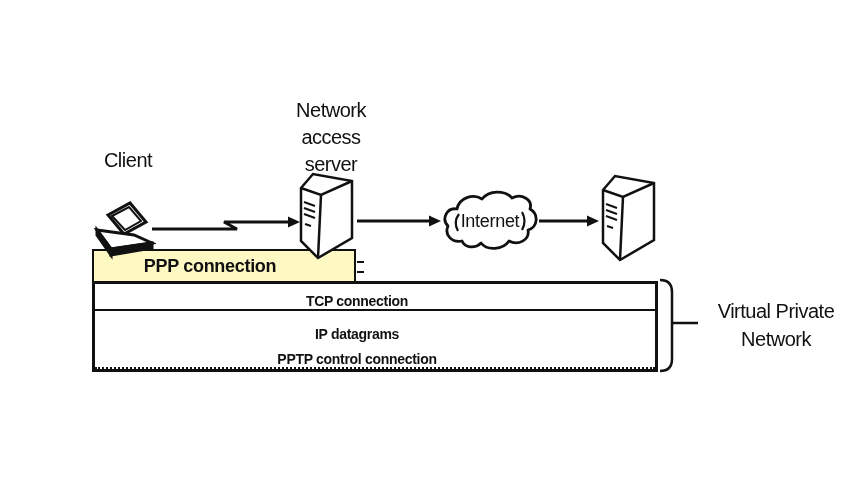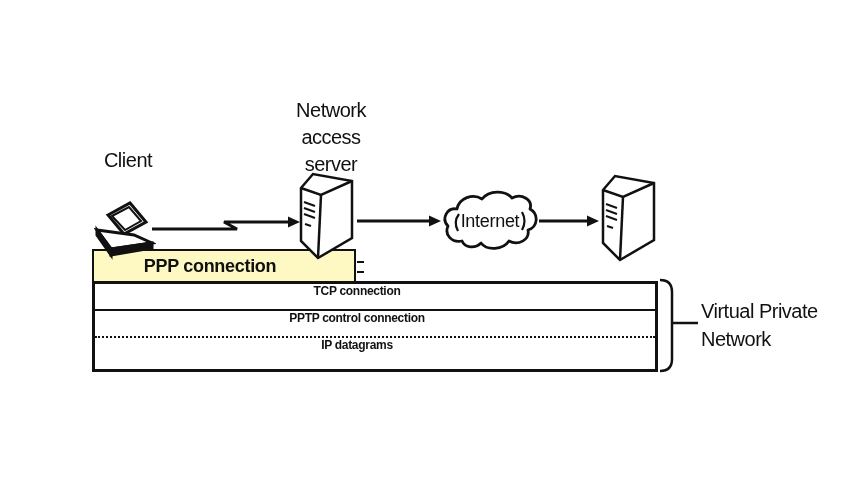--- a/index.html
+++ b/index.html
@@ -12,36 +12,36 @@
   .preline{white-space:pre-line;}
   .center{text-align:center;}
   svg{position:absolute;display:block;}
   .icon{z-index:5;}
   #overlay{left:0;top:0;z-index:3;pointer-events:none;}
 
   
   #client-label{left:93px;top:150px;width:70px;}
   #nas-label{left:282px;top:97px;width:98px;line-height:27px;}
   #pptp-server-label{left:577px;top:147px;width:130px;}
-  #vpn-label{left:701px;top:297px;width:150px;line-height:28px;font-size:20px;}
+  #vpn-label{left:701px;top:297px;width:150px;line-height:28px;font-size:20px;text-align:center;}
 
   
   #ppp-box{
     position:absolute;left:92px;top:249px;width:264px;height:32px;box-sizing:border-box;
     border:2px solid #111;border-bottom:none;background:#fef9c3;z-index:2;
     display:flex;align-items:center;justify-content:center;padding-right:28px;
     font-size:18px;letter-spacing:-0.3px;
   }
   #big-box{
     position:absolute;left:92px;top:281px;width:566px;height:91px;box-sizing:border-box;
     border:3px solid #111;background:#fff;z-index:2;display:flex;flex-direction:column;
   }
   .stack-row{
-    display:flex;align-items:flex-start;justify-content:center;padding-right:36px;
-    font-size:12px;letter-spacing:-0.3px;box-sizing:border-box;
+    display:flex;align-items:flex-end;justify-content:center;padding-right:36px;
+    font-size:14px;letter-spacing:-0.3px;box-sizing:border-box;
   }
   #row-tcp{height:27px;border-bottom:2px solid #111;}
   #row-pptp-control{height:27px;border-bottom:2px dotted #111;}
   #row-ip{flex:1;}
 
   
   #laptop-svg{left:94px;top:199px;}
   #nas-tower-svg{left:298px;top:172px;}
   #pptp-tower-svg{left:600px;top:174px;}
   #cloud-wrap{position:absolute;left:440px;top:188px;width:100px;height:68px;z-index:4;}
@@ -59,25 +59,25 @@
 server</div>
 
   <div id="ppp-box">
     <span>PPP connection</span>
   </div>
 
   <div id="big-box">
     <div id="row-tcp" class="stack-row">
       <span>TCP connection</span>
     </div>
+    <div id="row-ip" class="stack-row">
+      <span>IP datagrams</span>
+    </div>
     <div id="row-pptp-control" class="stack-row">
       <span>PPTP control connection</span>
-    </div>
-    <div id="row-ip" class="stack-row">
-      <span>IP datagrams</span>
     </div>
   </div>
 
   <svg id="overlay" width="868" height="488" viewBox="0 0 868 488">
     <g stroke="#111" stroke-width="3" fill="none">
       <polyline points="152,229 237,229 224,222 288,222"></polyline>
       <polygon points="288,216.5 288,227.5 300,222" fill="#111" stroke="none"></polygon>
     </g>
     <g stroke="#111" stroke-width="3" fill="none">
       <line x1="357" y1="221" x2="429" y2="221"></line>

